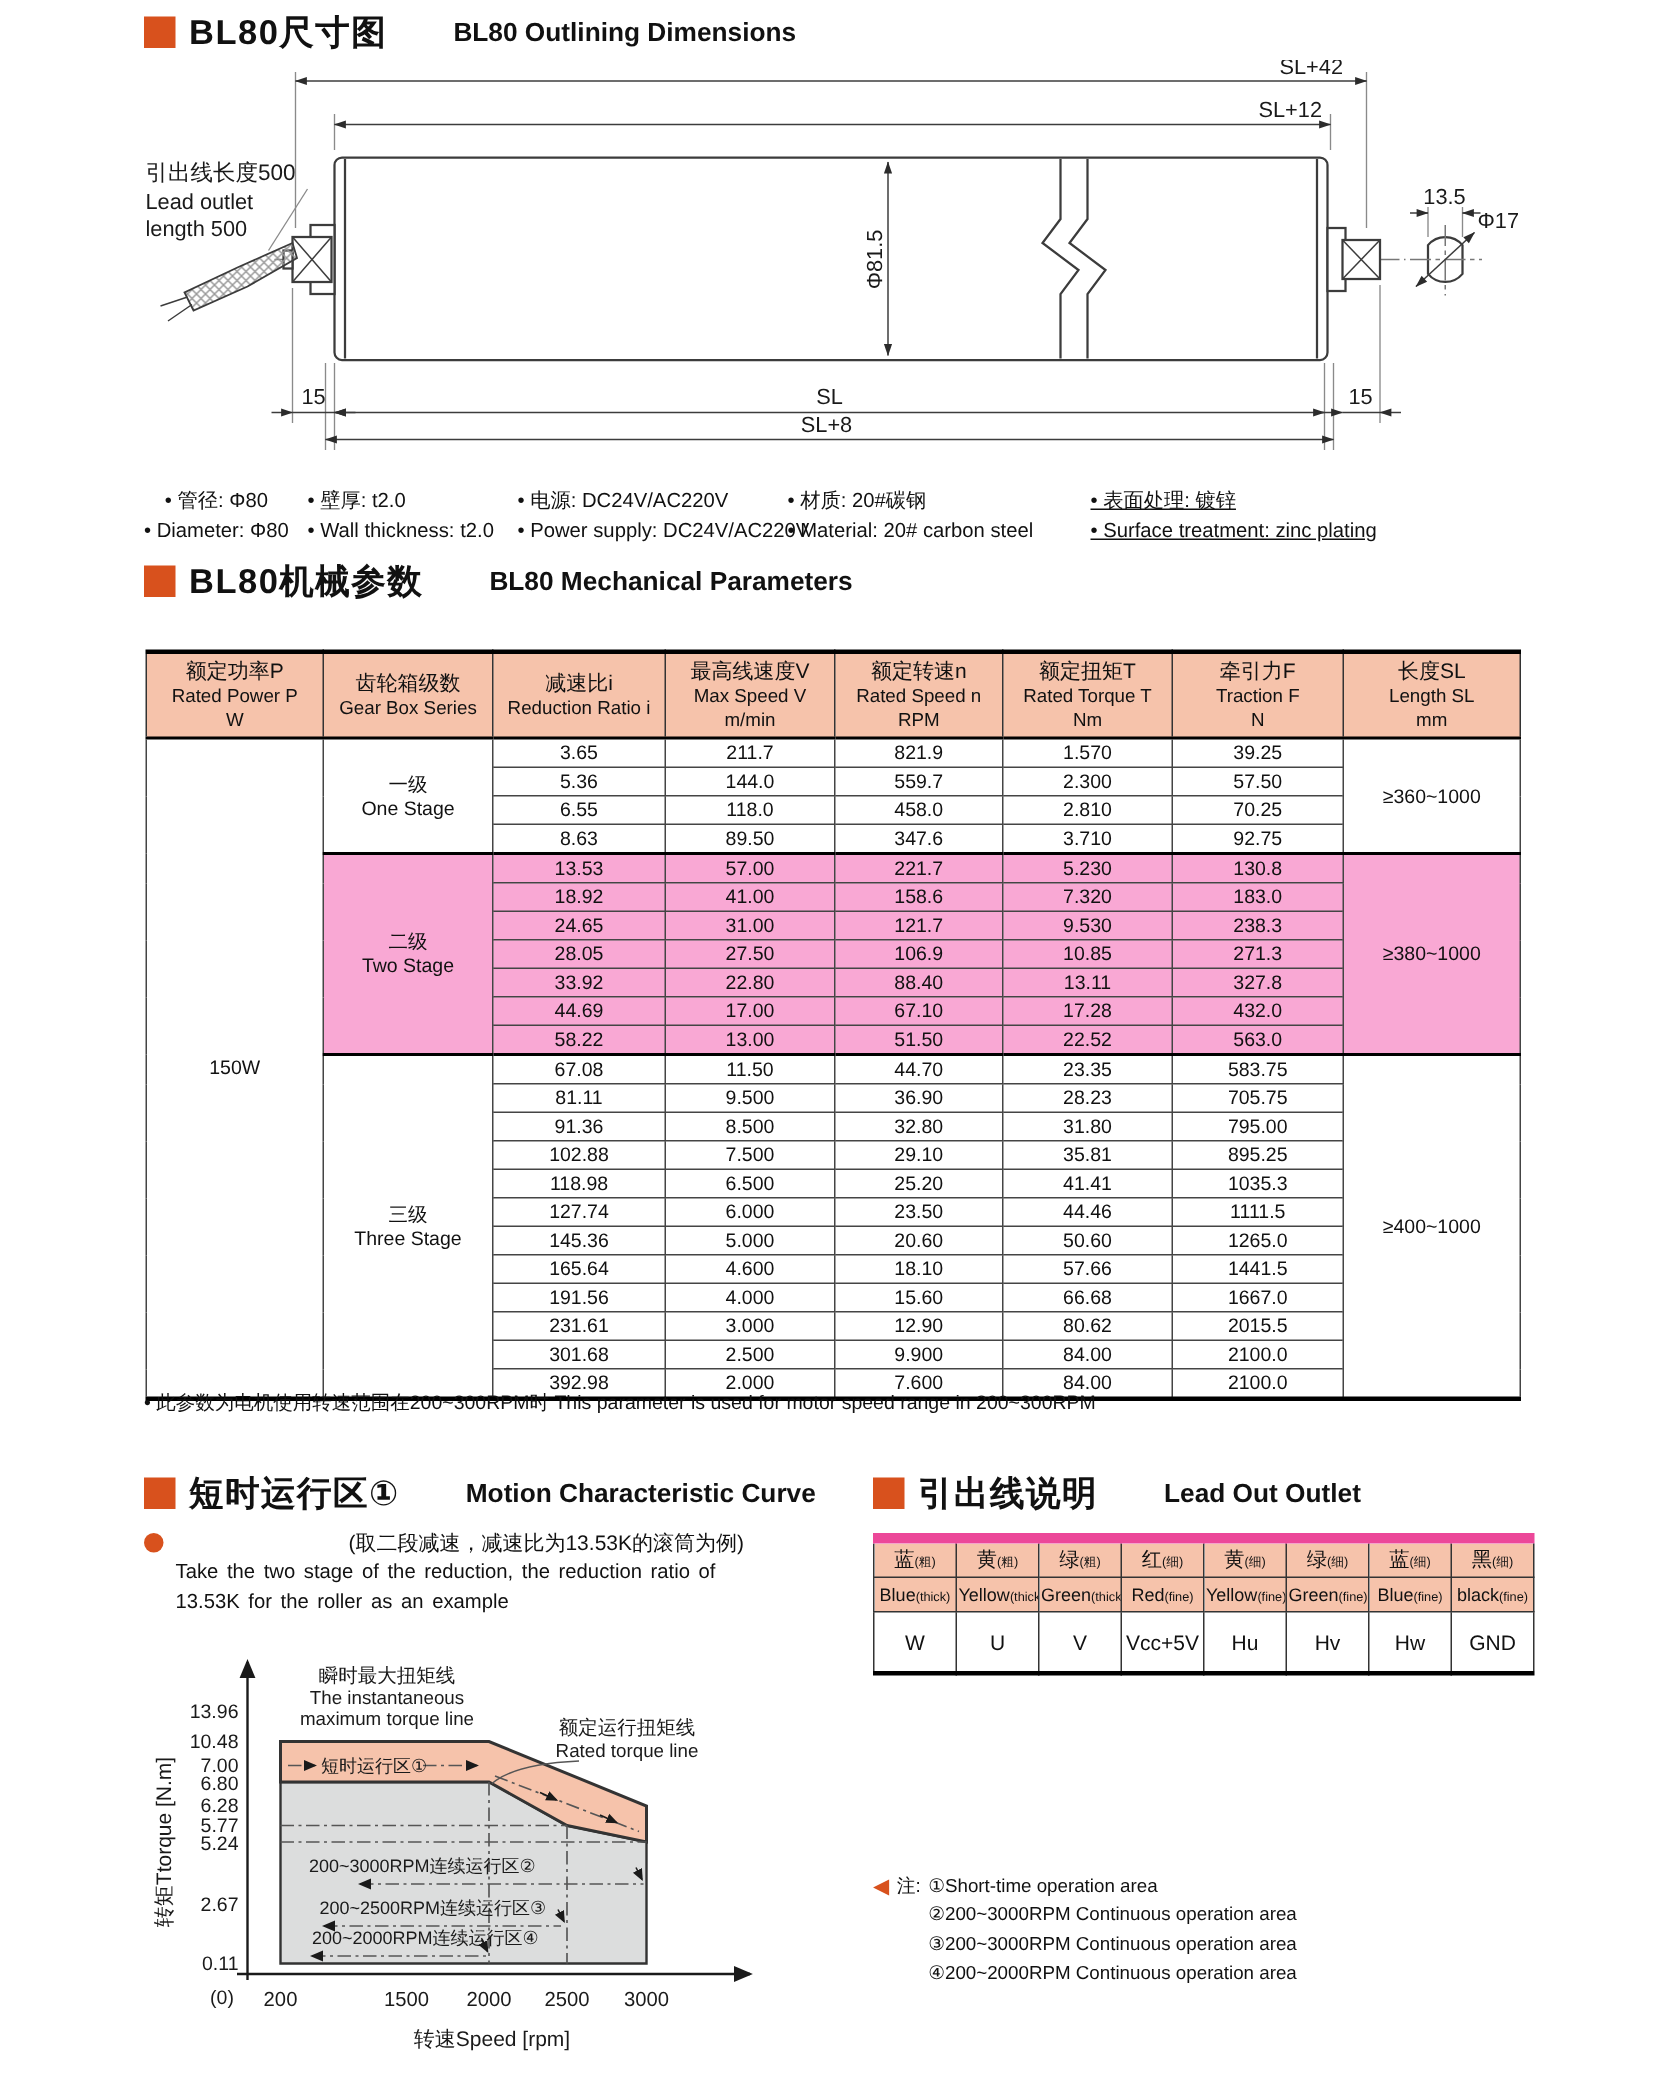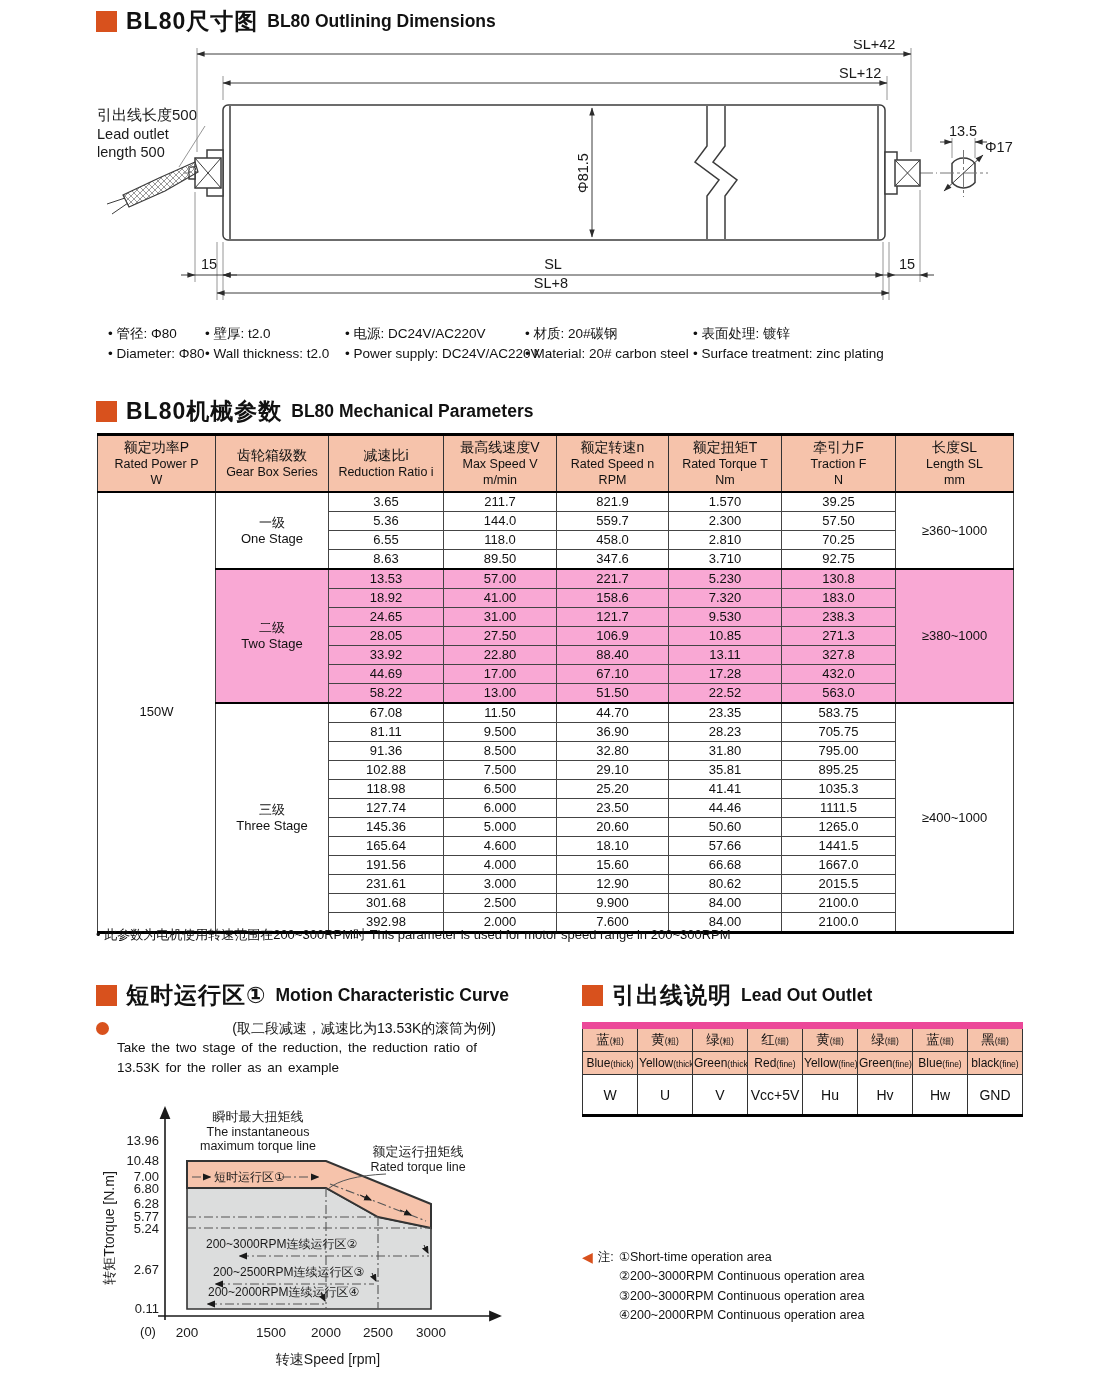--- a/index.html
+++ b/index.html
@@ -3,21 +3,21 @@
 <meta charset="utf-8">
 <style>
   html,body{margin:0;padding:0;background:#fff;}
   #page{position:relative;width:1120px;height:1400px;background:#fff;overflow:hidden;
         font-family:"Liberation Sans","DejaVu Sans",sans-serif;color:#111;}
   .abs{position:absolute;}
   
   .sec-header{position:absolute;display:flex;align-items:center;gap:9px;white-space:nowrap;}
   .sq{width:21px;height:21px;background:#d8511d;flex:0 0 auto;}
   .t-cn{font-size:23px;font-weight:bold;letter-spacing:1px;}
-  .t-en{font-size:17.5px;font-weight:bold;}
+  .t-en{font-size:17.5px;font-weight:bold;margin-left:35px;}
   
   #spec-list{position:absolute;left:96px;top:324px;width:980px;height:46px;}
   .spec{position:absolute;top:0;font-size:13.5px;line-height:20px;white-space:nowrap;}
   
   table.mech{position:absolute;left:97px;top:433px;width:916px;border-collapse:collapse;
              table-layout:fixed;border-top:3px solid #000;border-bottom:3px solid #000;
              border-left:1px solid #333;border-right:1px solid #333;}
   table.mech th{background:#f6c3ab;border:1px solid #333;border-bottom:2px solid #000;
                 font-weight:normal;padding:3px 0;}
   table.mech th .h-cn{font-size:14px;line-height:17px;}
@@ -148,43 +148,43 @@
     <line class="thin" x1="857" y1="118" x2="857" y2="98"></line>
     <line class="thin" x1="880" y1="118" x2="880" y2="98"></line>
     <line class="dim" x1="845" y1="102" x2="857" y2="102" marker-end="url(#arr)"></line>
     <line class="dim" x1="892" y1="102" x2="880" y2="102" marker-end="url(#arr)"></line>
     <text class="dtext" text-anchor="middle" x="868" y="96">13.5</text>
     <line class="dim" x1="849" y1="151" x2="888" y2="115" marker-start="url(#arr)" marker-end="url(#arr)"></line>
     <text class="dtext" x="890" y="112">Φ17</text>
   </svg>
 
   <div id="spec-list">
-      <div class="spec" style="left: 12px;">
+      <div class="spec" style="left: 0px; text-align: center;">
         <div>• 管径: Φ80</div>
         <div>• Diameter: Φ80</div>
       </div>
       <div class="spec" style="left: 109px;">
         <div>• 壁厚: t2.0</div>
         <div>• Wall thickness: t2.0</div>
       </div>
       <div class="spec" style="left: 249px;">
         <div>• 电源: DC24V/AC220V</div>
         <div>• Power supply: DC24V/AC220V</div>
       </div>
       <div class="spec" style="left: 429px;">
         <div>• 材质: 20#碳钢</div>
         <div>• Material: 20# carbon steel</div>
       </div>
-      <div class="spec" style="left: 597px;">
+      <div class="spec" style="left: 631px; text-decoration: underline;">
         <div>• 表面处理: 镀锌</div>
         <div>• Surface treatment: zinc plating</div>
       </div>
     </div>
 
-  <div class="sec-header" style="left:96px;top:396px;">
+  <div class="sec-header" style="left:96px;top:372px;">
     <span class="sq"></span>
     <span class="t-cn">BL80机械参数</span>
     <span class="t-en">BL80 Mechanical Parameters</span>
   </div>
 
   <table class="mech">
     <colgroup>
       <col style="width:118px">
         <col style="width:113px">
         <col style="width:115px">

